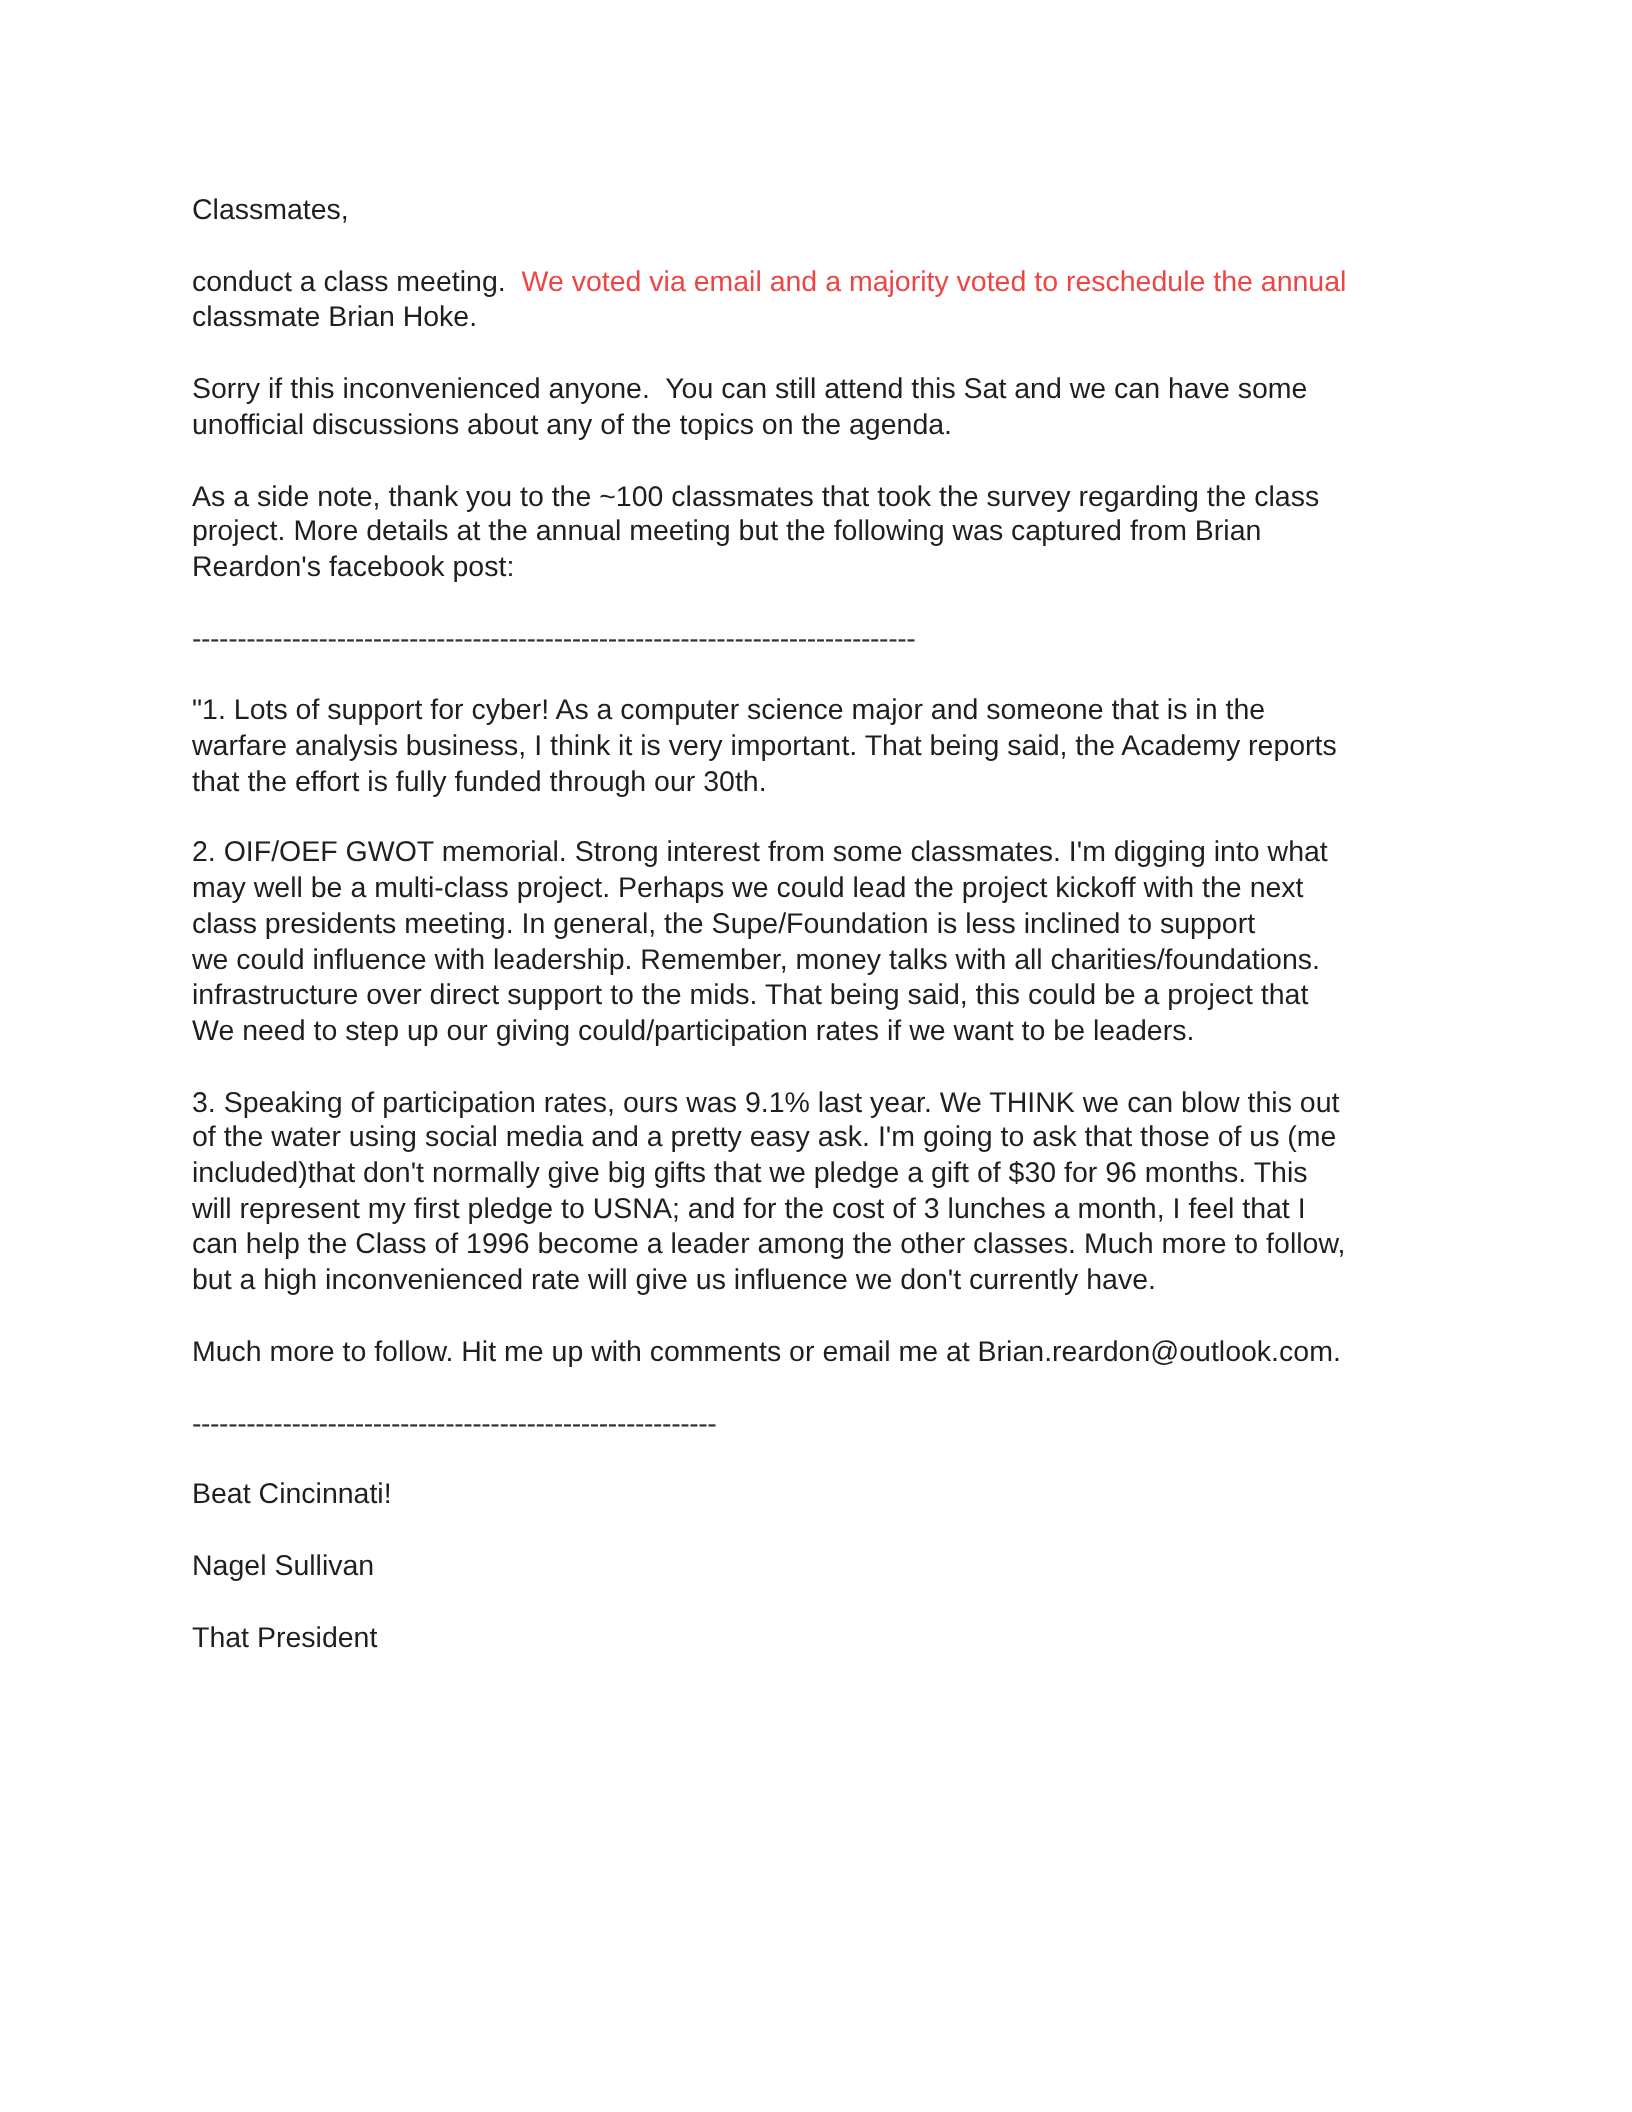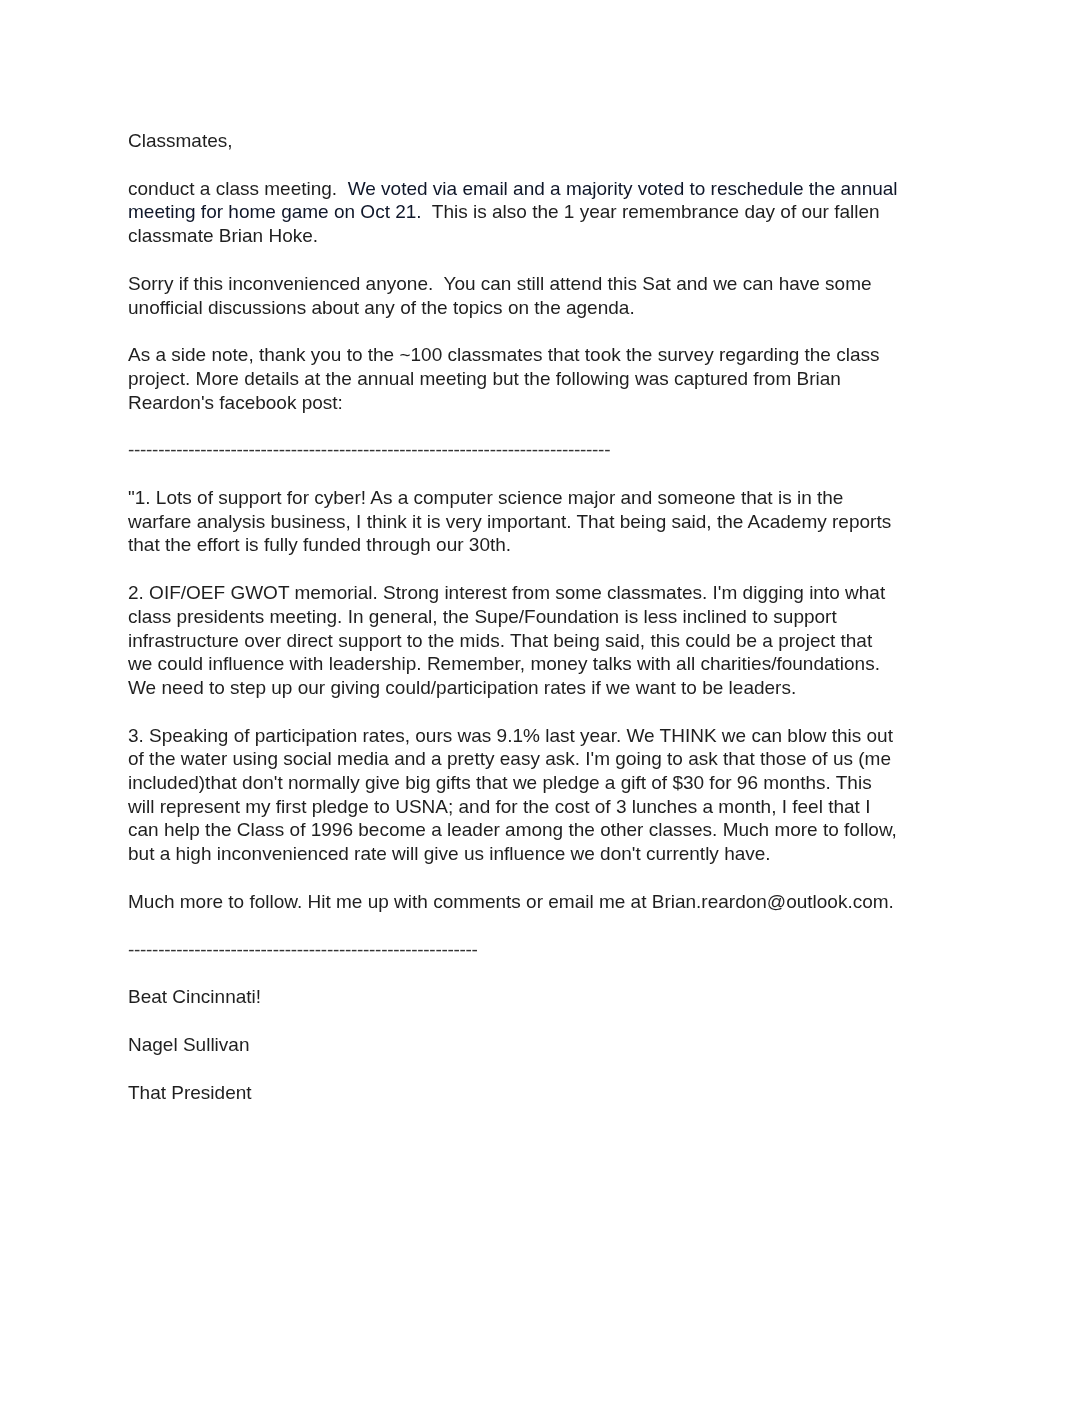--- a/index.html
+++ b/index.html
@@ -21,42 +21,41 @@
     font-family: "Liberation Sans", sans-serif;
     font-size: 19px;
     line-height: 23.7px;
     color: #1f1f1f;
   }
   .para {
     margin: 0 0 24px 0;
     white-space: normal;
   }
   .line { display: block; white-space: nowrap; }
-  .highlight { color: #0f172a; }
+  .highlight { color: #ef4444; }
   .divider {
     margin: 0 0 24px 0;
     white-space: nowrap;
     overflow: hidden;
     letter-spacing: -0.3px;
     color: #333;
   }
   .sig {
     margin: 0 0 24px 0;
   }
 </style>
 </head>
 <body>
 
 <div class="page">
 
   <p class="para">Classmates,</p>
 
   <p class="para">
     <span class="line"><span style="white-space:pre">conduct a class meeting.  </span><span class="highlight">We voted via email and a majority voted to reschedule the annual</span></span>
-    <span class="line"><span class="highlight">meeting for home game on Oct 21.</span><span style="white-space:pre">  This is also the 1 year remembrance day of our fallen</span></span>
     <span class="line">classmate Brian Hoke.</span>
   </p>
 
   <p class="para">
     <span class="line" style="white-space:pre">Sorry if this inconvenienced anyone.  You can still attend this Sat and we can have some</span>
     <span class="line">unofficial discussions about any of the topics on the agenda.</span>
   </p>
 
   <p class="para">
     <span class="line">As a side note, thank you to the ~100 classmates that took the survey regarding the class</span>
@@ -67,23 +66,24 @@
   <p class="divider">--------------------------------------------------------------------------------</p>
 
   <p class="para">
     <span class="line">"1. Lots of support for cyber! As a computer science major and someone that is in the</span>
     <span class="line">warfare analysis business, I think it is very important. That being said, the Academy reports</span>
     <span class="line">that the effort is fully funded through our 30th.</span>
   </p>
 
   <p class="para">
     <span class="line">2. OIF/OEF GWOT memorial. Strong interest from some classmates. I'm digging into what</span>
+    <span class="line">may well be a multi-class project. Perhaps we could lead the project kickoff with the next</span>
     <span class="line">class presidents meeting. In general, the Supe/Foundation is less inclined to support</span>
+    <span class="line">we could influence with leadership. Remember, money talks with all charities/foundations.</span>
     <span class="line">infrastructure over direct support to the mids. That being said, this could be a project that</span>
-    <span class="line">we could influence with leadership. Remember, money talks with all charities/foundations.</span>
     <span class="line">We need to step up our giving could/participation rates if we want to be leaders.</span>
   </p>
 
   <p class="para">
     <span class="line">3. Speaking of participation rates, ours was 9.1% last year. We THINK we can blow this out</span>
     <span class="line">of the water using social media and a pretty easy ask. I'm going to ask that those of us (me</span>
     <span class="line">included)that don't normally give big gifts that we pledge a gift of $30 for 96 months. This</span>
     <span class="line">will represent my first pledge to USNA; and for the cost of 3 lunches a month, I feel that I</span>
     <span class="line">can help the Class of 1996 become a leader among the other classes. Much more to follow,</span>
     <span class="line">but a high inconvenienced rate will give us influence we don't currently have.</span>

